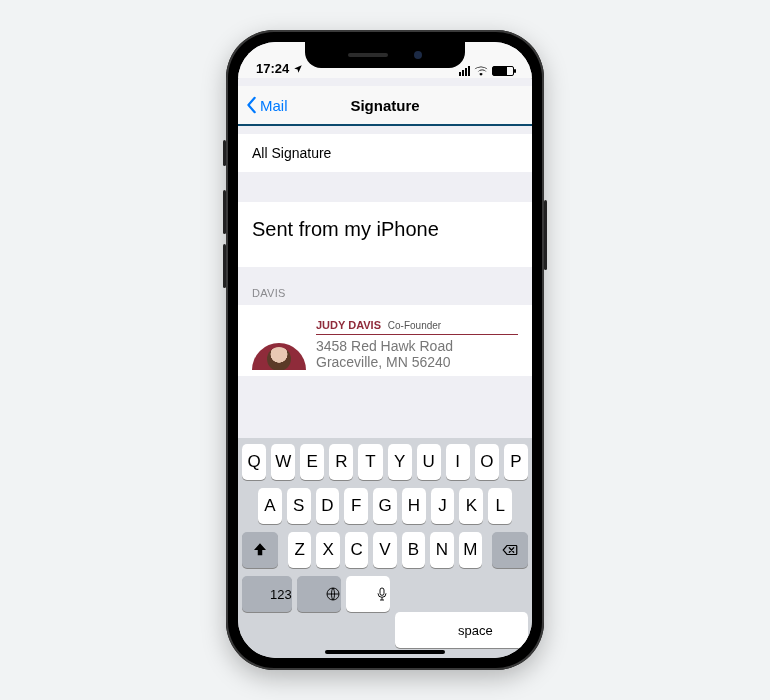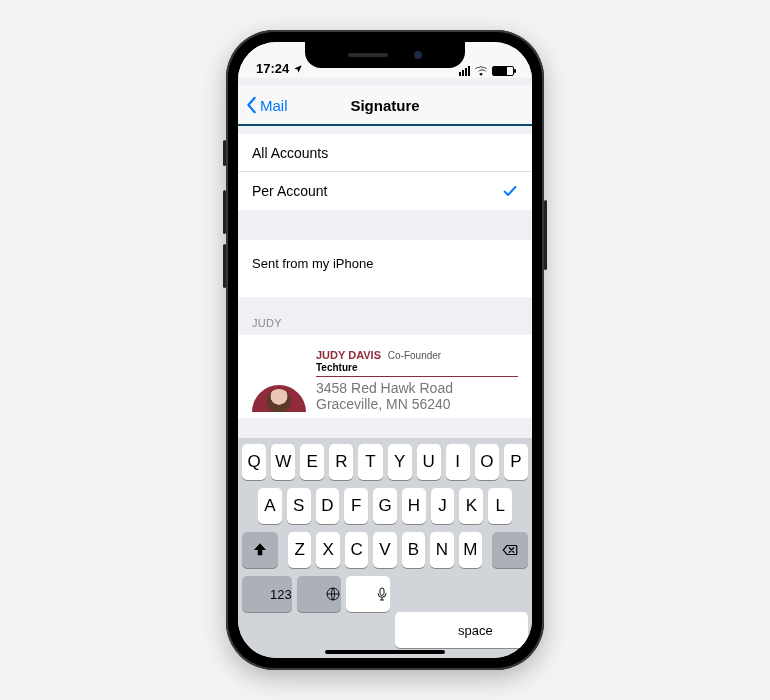--- a/index.html
+++ b/index.html
@@ -107,21 +107,21 @@
     min-height:38px;
   }
   .row:last-child{border-bottom:none;}
   .check svg{width:16px;height:16px;display:block}
 
   .spacer { height:30px; }
 
   .editor {
     background:#fff;
     padding: 16px 14px 26px;
-    font-size:13px;
+    font-size:20px;
   }
 
   .section-label {
     padding: 20px 14px 6px;
     font-size:11px; color:#8a8a8e; letter-spacing:.3px;
   }
 
   
   .sigcard {
     background:#fff;
@@ -240,48 +240,39 @@
           </svg>
         <span>Mail</span>
       </div>
       <div class="navtitle">Signature</div>
     </div>
 
     <div class="content">
 
       <div class="group">
         <div class="row">
-          <span>All Accounts</span>
-        </div>
-        <div class="row">
-          <span>Per Account</span>
-          <span class="check">
-            <svg viewBox="0 0 24 24">
-                <path fill="none" stroke="#007aff" stroke-width="3" stroke-linecap="round" stroke-linejoin="round" d="M4 13l5 5L20 6"></path>
-              </svg>
-          </span>
+          <span>All Signature</span>
         </div>
       </div>
 
       <div class="spacer"></div>
 
       <div class="editor">
         <span>Sent from my iPhone</span>
       </div>
 
-      <div class="section-label">JUDY</div>
+      <div class="section-label">DAVIS</div>
 
       <div class="sigcard">
         <div class="avatar"></div>
         <div class="siginfo">
           <div>
             <span class="sig-name">JUDY DAVIS</span>
             <span class="sig-role">Co-Founder</span>
           </div>
-          <div class="sig-company">Techture</div>
           <div class="sig-rule"></div>
           <div class="sig-addr">3458 Red Hawk Road Graceville, MN 56240</div>
         </div>
       </div>
 
     </div>
 
     <div class="keyboard">
       <div class="krow">
         <div class="key">Q</div>

